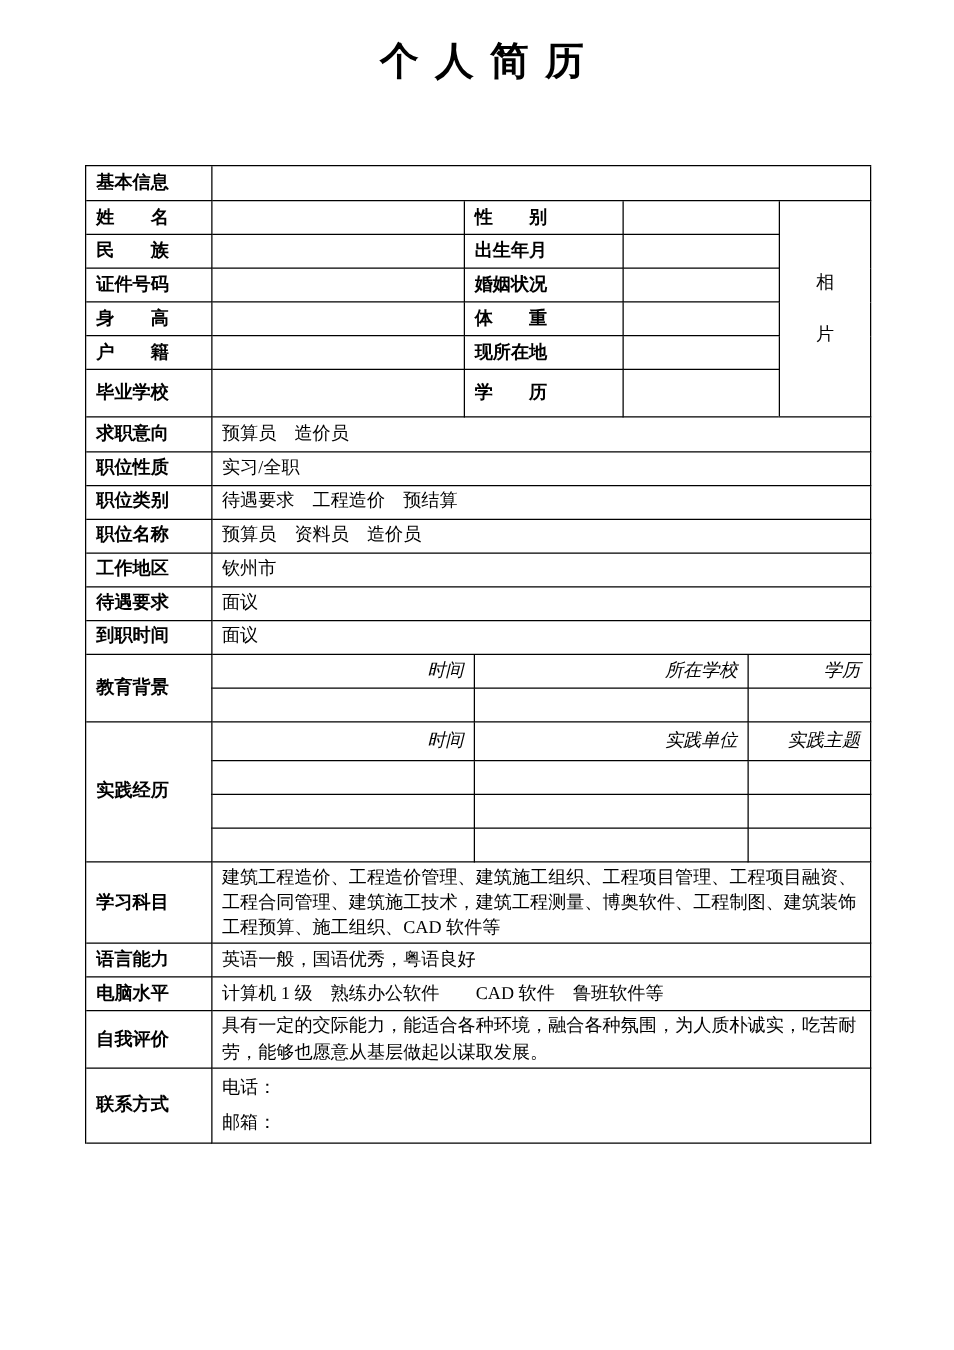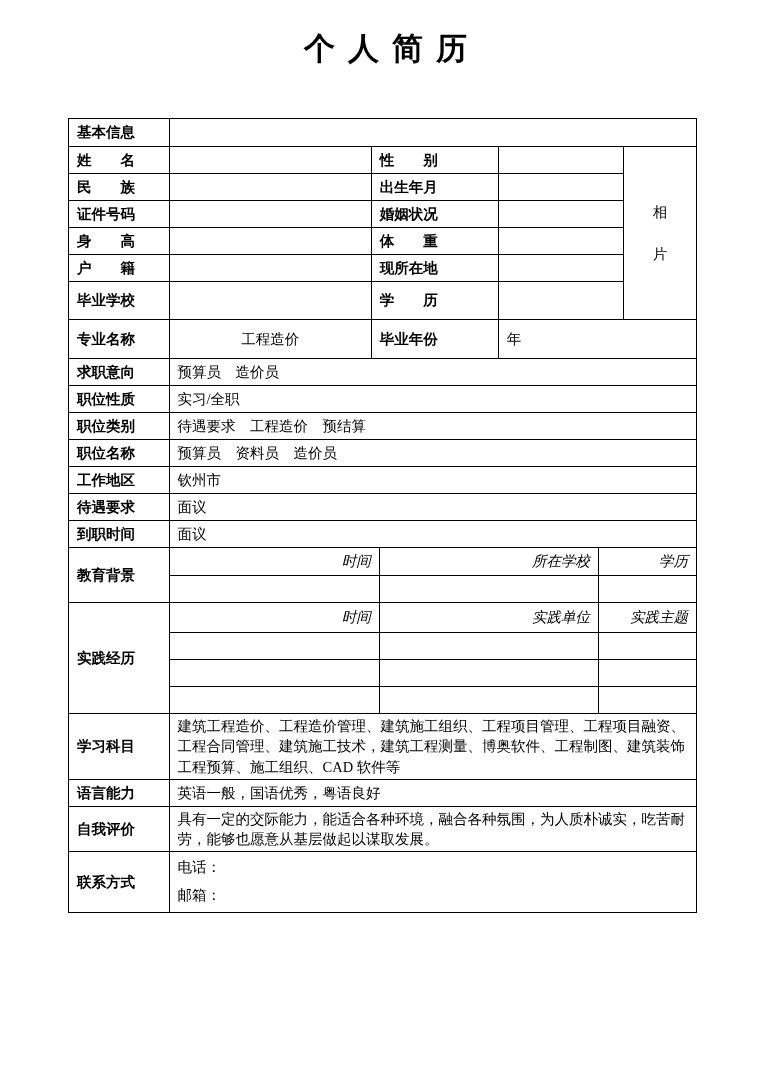--- a/index.html
+++ b/index.html
@@ -25,21 +25,21 @@
     font-size: 31px;
     font-weight: 700;
     letter-spacing: 13px;
     text-indent: 13px;
     color: #000;
   }
 
   .table-wrap {
     position: absolute;
     left: 68px;
-    top: 118px;
+    top: 132px;
     width: 629px;
     border-top: 1px solid #000;
     border-left: 1px solid #000;
   }
 
   table.tbl {
     border-collapse: collapse;
     table-layout: fixed;
     width: 628px;
   }
@@ -144,36 +144,20 @@
       </tr>
       <tr class="r38">
         <td class="lbl">毕业学校</td>
         <td></td>
         <td class="lbl2">学　　历</td>
         <td></td>
       </tr>
     </tbody>
       </table>
 
-    <table class="tbl">
-      <colgroup>
-        <col style="width:100px">
-          <col style="width:202px">
-          <col style="width:127px">
-          <col style="width:198px">
-      </colgroup>
-      <tbody>
-          <tr class="r38">
-        <td class="lbl">专业名称</td>
-        <td class="center">工程造价</td>
-        <td class="lbl2">毕业年份</td>
-        <td class="year-cell">年</td>
-      </tr>
-    </tbody>
-      </table>
 
     <table class="tbl">
       <colgroup>
           <col style="width:100px">
           <col style="width:527px">
         </colgroup>
       <tbody>
           <tr>
         <td class="lbl">求职意向</td>
         <td>预算员　造价员</td>
@@ -267,20 +251,24 @@
       <tbody>
           <tr>
         <td class="lbl">学习科目</td>
         <td class="multiline">建筑工程造价、工程造价管理、建筑施工组织、工程项目管理、工程项目融资、工程合同管理、建筑施工技术，建筑工程测量、博奥软件、工程制图、建筑装饰工程预算、施工组织、CAD 软件等</td>
       </tr>
       <tr>
         <td class="lbl">语言能力</td>
         <td>英语一般，国语优秀，粤语良好</td>
       </tr>
       <tr>
+        <td class="lbl">电脑水平</td>
+        <td>计算机 1 级　熟练办公软件　　CAD 软件　鲁班软件等</td>
+      </tr>
+      <tr>
         <td class="lbl">自我评价</td>
         <td class="multiline">具有一定的交际能力，能适合各种环境，融合各种氛围，为人质朴诚实，吃苦耐劳，能够也愿意从基层做起以谋取发展。</td>
       </tr>
       <tr>
         <td class="lbl">联系方式</td>
         <td class="contact-val">
           <div class="contact-line">电话：</div>
           <div class="contact-line">邮箱：</div>
         </td>
       </tr>

